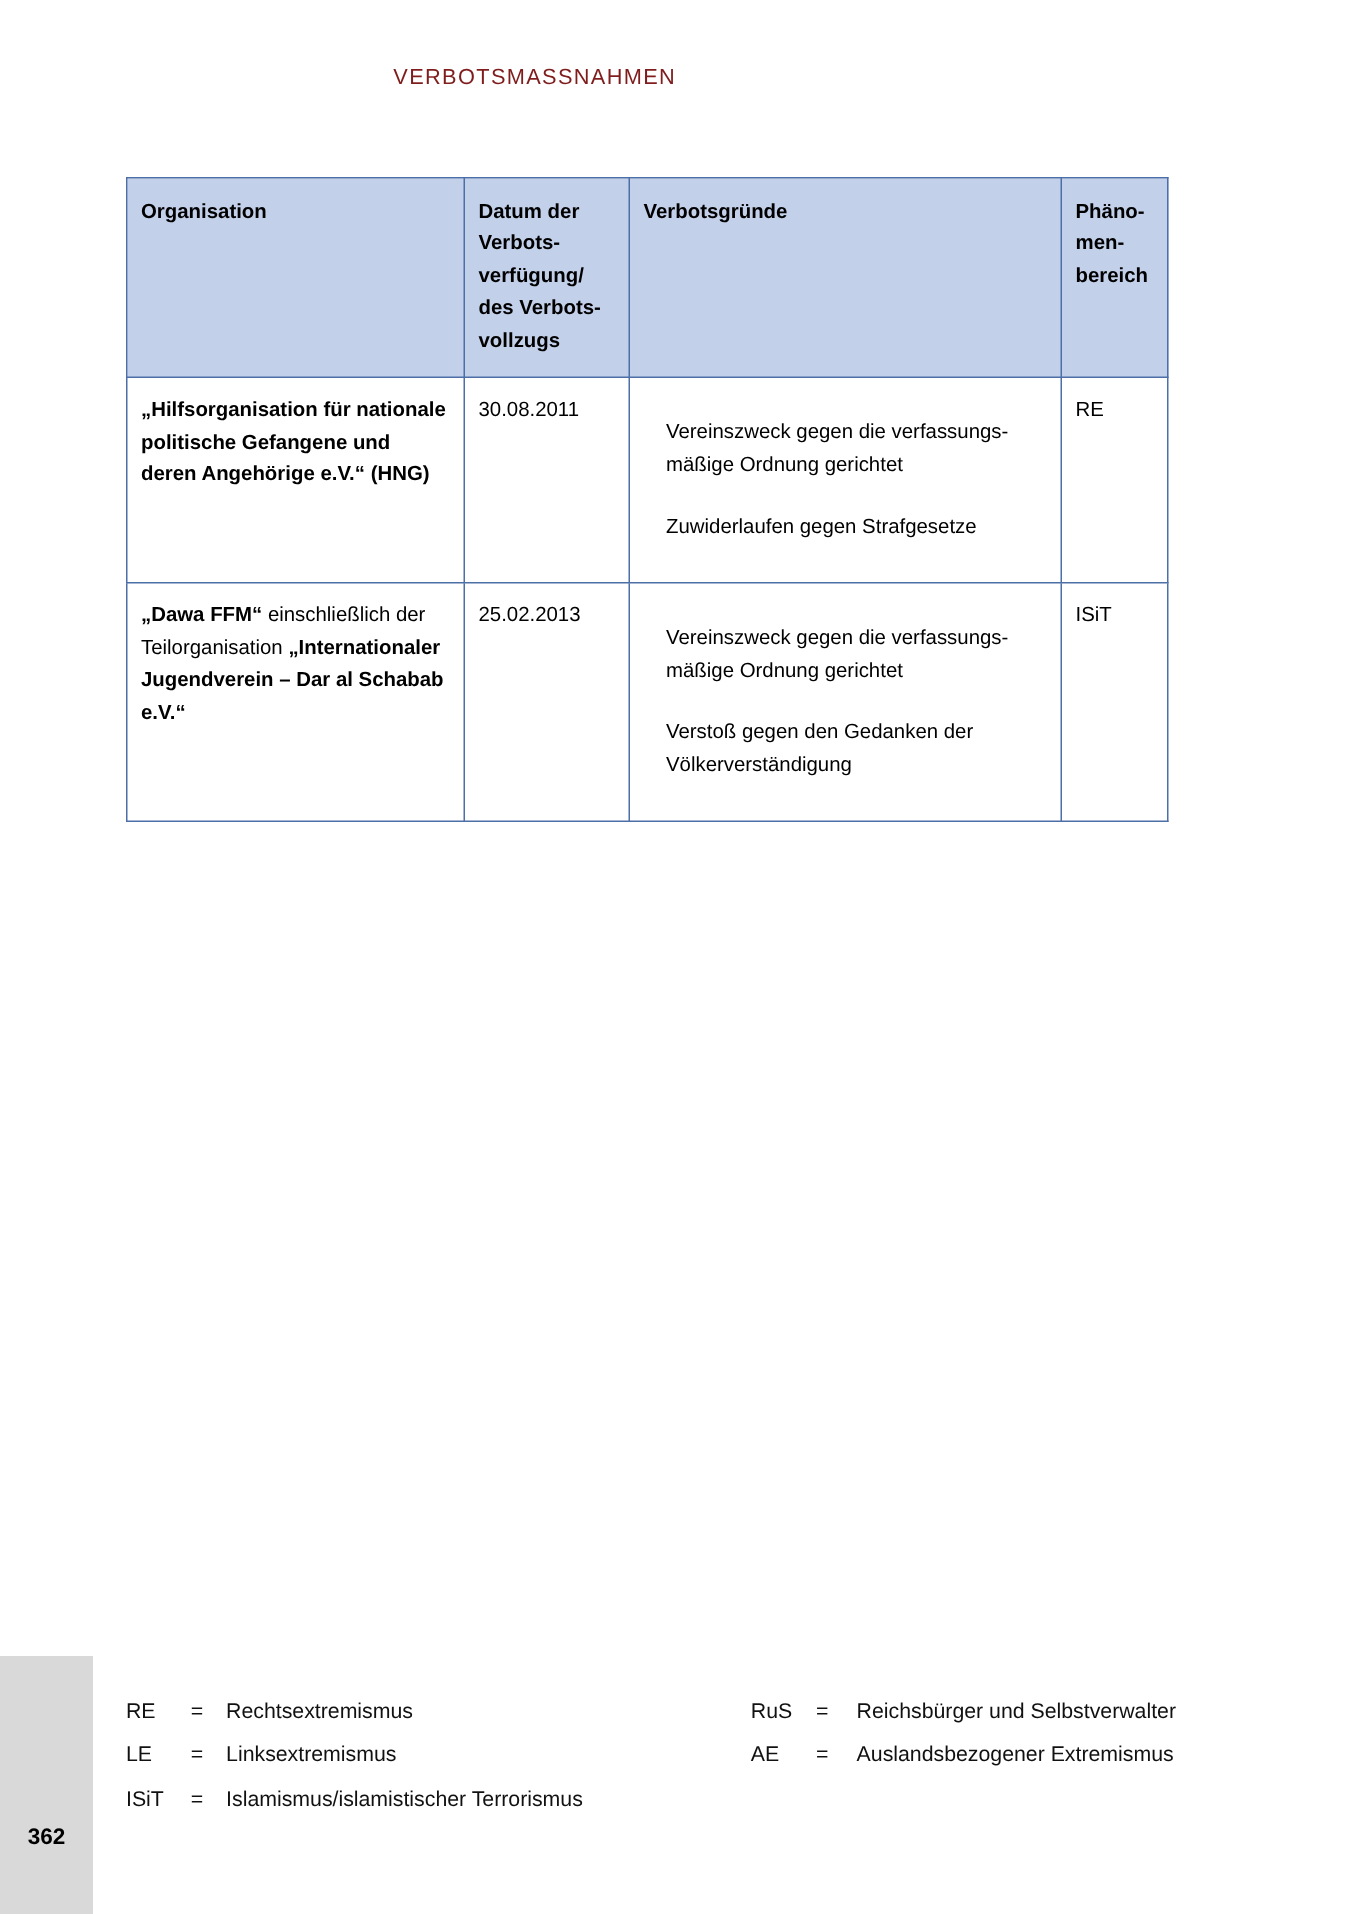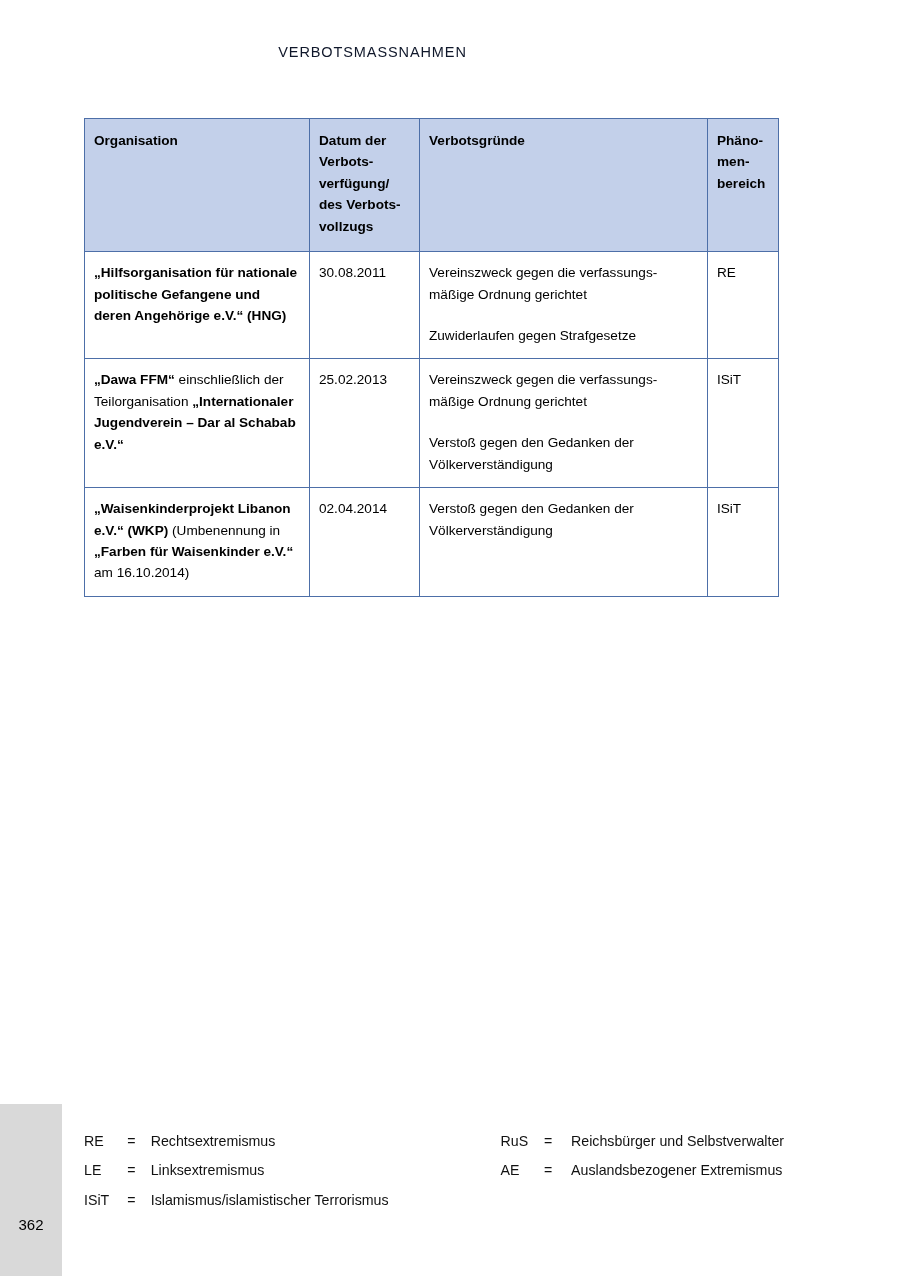--- a/index.html
+++ b/index.html
@@ -16,26 +16,26 @@
     overflow: hidden;
   }
   .page {
     position: relative;
     width: 900px;
     height: 1276px;
   }
   .running-head {
     position: absolute;
     top: 44px;
-    left: 16px;
+    left: 0;
     width: 713px;
     text-align: center;
     font-size: 14.5px;
     letter-spacing: 0.9px;
-    color: #0f172a;
+    color: #7f1d1d;
   }
   .table-wrap {
     position: absolute;
     top: 118px;
     left: 84px;
     width: 694px;
   }
   table.banlist {
     border-collapse: collapse;
     width: 694px;
@@ -58,21 +58,21 @@
   table.banlist thead th {
     background: #c3d0ea;
     font-weight: bold;
     padding-top: 11px;
     padding-bottom: 14px;
   }
   .hdr-line { display: block; }
   td.org { font-size: 13.6px; }
   td.org b { font-weight: bold; }
   td.date { white-space: nowrap; }
-  td.reason p { margin: 0; }
+  td.reason p { margin: 15px; }
   td.reason p + p { margin-top: 1.45em; }
 
   .legend {
     position: absolute;
     top: 1128px;
     left: 84px;
     width: 700px;
     font-size: 14.2px;
     line-height: 1.85;
     color: #111111;
@@ -97,21 +97,21 @@
     height: 172px;
     background: #d9d9d9;
   }
   .page-number {
     position: absolute;
     left: 0;
     top: 1216px;
     width: 62px;
     text-align: center;
     font-size: 15px;
-    font-weight: normal;
+    font-weight: bold;
     color: #000000;
   }
 </style>
 </head>
 <body>
 
 <div class="page">
 
   <div class="running-head">VERBOTSMASSNAHMEN</div>
 
@@ -157,28 +157,20 @@
           </tr>
           <tr>
             <td class="org"><b>„Dawa FFM“</b> einschließlich der Teilorganisation <b>„Internationaler Jugendverein – Dar al Schabab e.V.“</b></td>
             <td class="date">25.02.2013</td>
             <td class="reason">
               <p>Vereinszweck gegen die verfassungs-mäßige Ordnung gerichtet</p>
               <p>Verstoß gegen den Gedanken der Völkerverständigung</p>
             </td>
             <td>ISiT</td>
           </tr>
-          <tr>
-            <td class="org"><b>„Waisenkinderprojekt Libanon e.V.“ (WKP)</b> (Umbenennung in <b>„Farben für Waisenkinder e.V.“</b> am 16.10.2014)</td>
-            <td class="date">02.04.2014</td>
-            <td class="reason">
-              <p>Verstoß gegen den Gedanken der Völkerverständigung</p>
-            </td>
-            <td>ISiT</td>
-          </tr>
         </tbody>
     </table>
   </div>
 
   <div class="legend">
     <table>
       <tbody id="legend-body">
           <tr>
             <td class="abbr">RE</td>
             <td class="eq">=</td>

